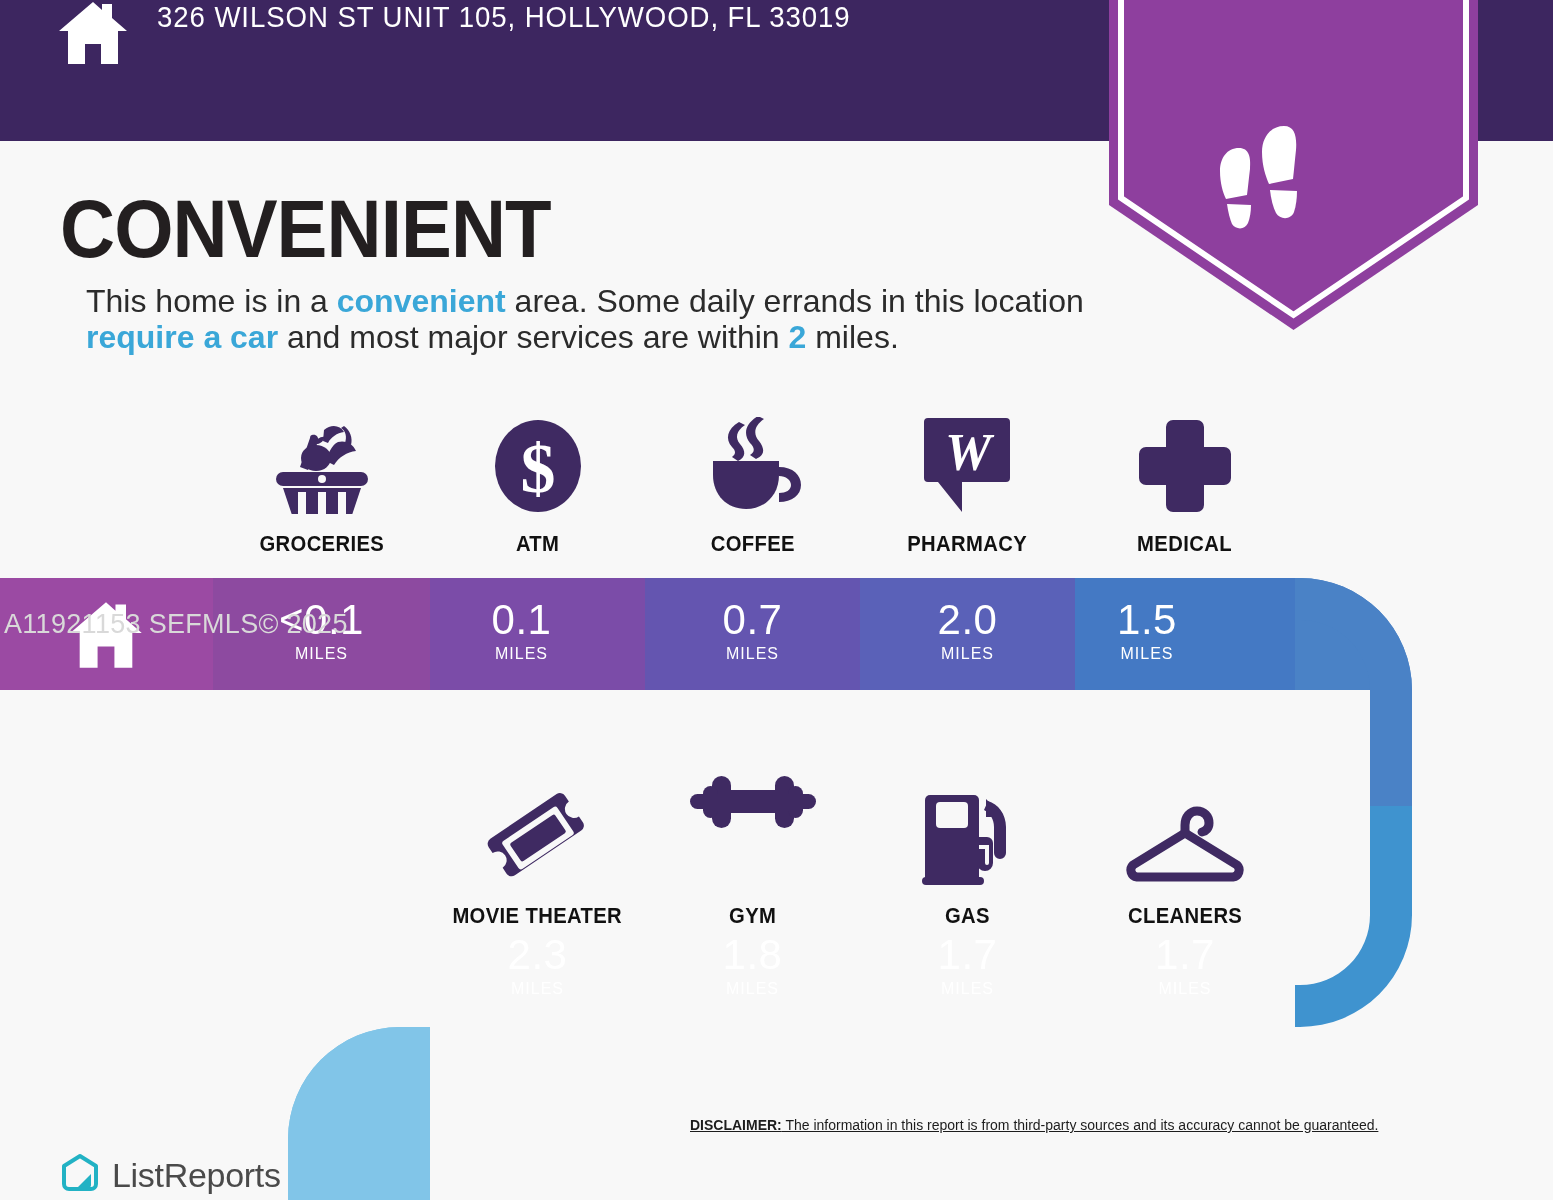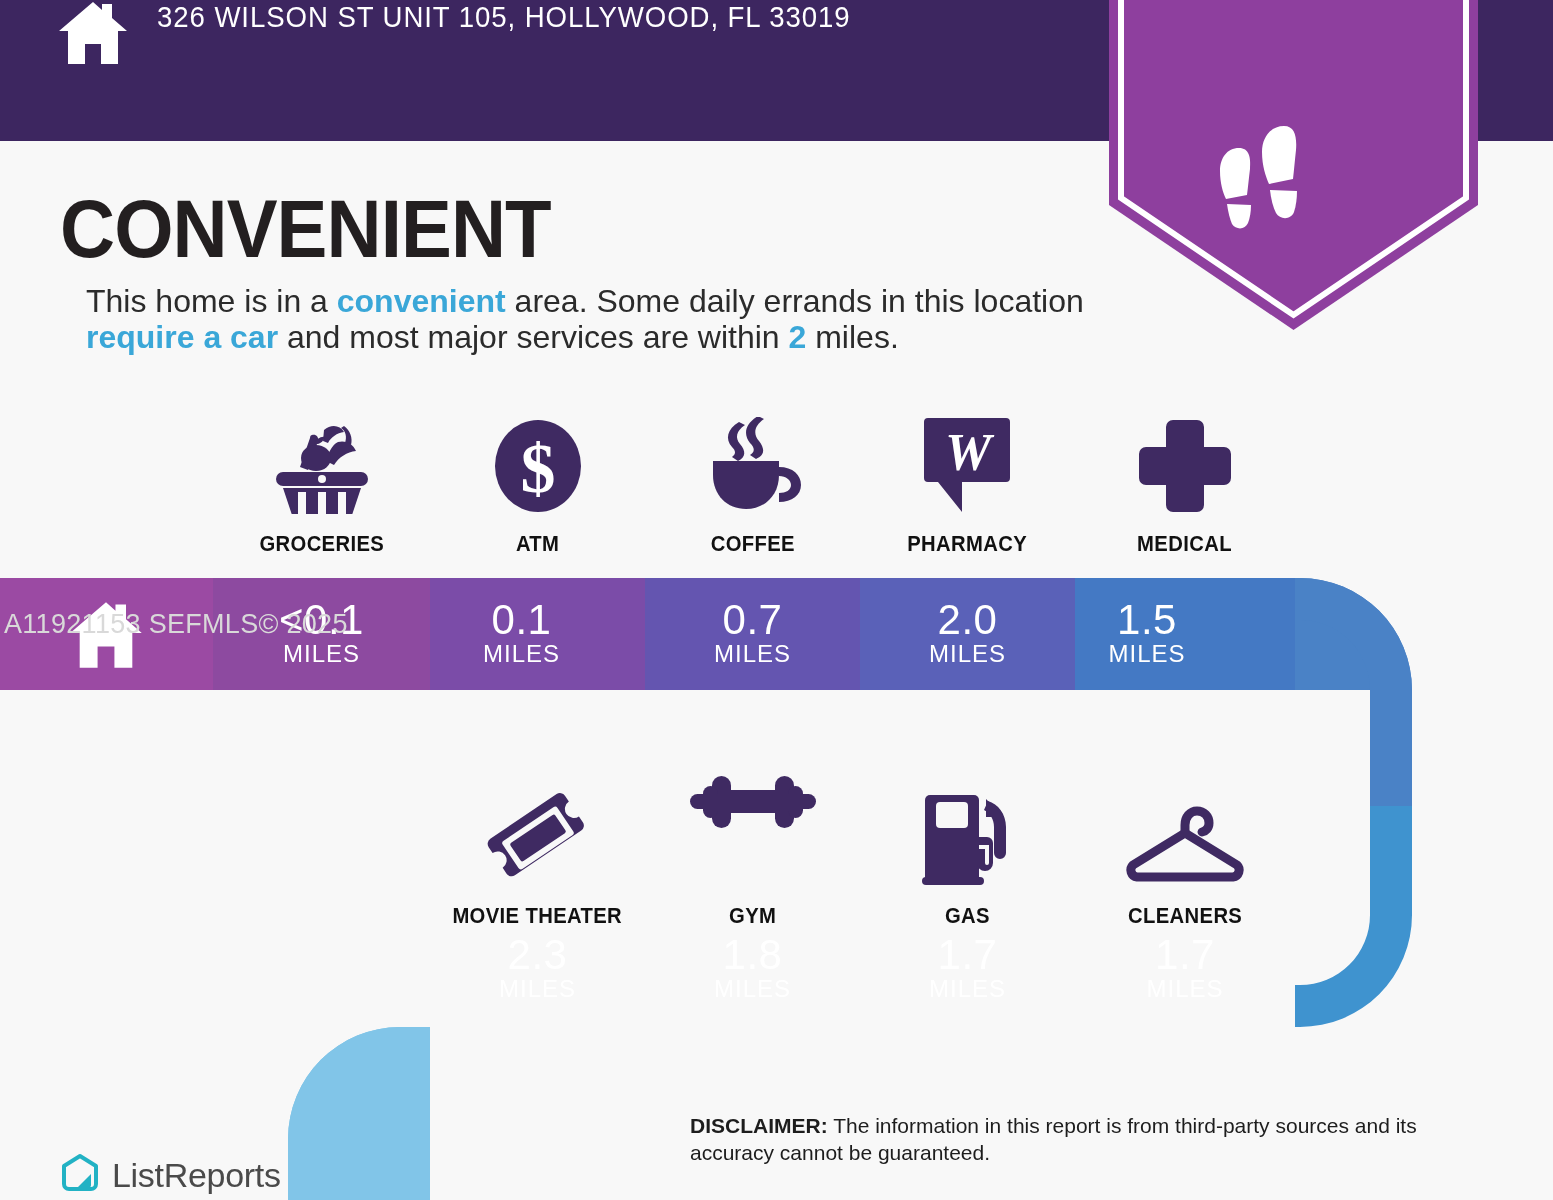--- a/index.html
+++ b/index.html
@@ -76,42 +76,42 @@
     transform:scaleX(0.92);
   }
 
   
   #band-svg{position:absolute;left:0;top:0;width:1553px;height:1200px;z-index:1;}
   .val-layer{position:absolute;left:0;top:0;width:1553px;height:1200px;z-index:3;pointer-events:none;}
   .val-cell{
     position:absolute;text-align:center;color:#ffffff;
   }
   .val-num{font-size:42px;line-height:44px;font-weight:400;letter-spacing:0.5px;}
-  .val-unit{font-size:24px;line-height:22px;font-weight:400;letter-spacing:1px;margin-top:1px;}
+  .val-unit{font-size:16px;line-height:22px;font-weight:400;letter-spacing:1px;margin-top:1px;}
   .home-in-band{position:absolute;z-index:3;}
 
   
   .watermark{
     position:absolute;left:4px;top:581px;z-index:5;
     color:#d9d9d9;font-size:27px;letter-spacing:0.3px;
     white-space:nowrap;
     margin-top:28px;
   }
 
   
   .footer-logo{
     position:absolute;left:60px;top:1108px;z-index:4;
     display:flex;align-items:center;gap:12px;margin-top:44px;
   }
   .footer-logo-text{
     font-size:34px;color:#4a4a4a;font-weight:400;letter-spacing:-0.3px;
   }
   .disclaimer{
     position:absolute;left:690px;top:1112px;width:810px;z-index:4;
-    font-size:21px;line-height:27px;color:#1d1d1d;
+    font-size:14px;line-height:27px;color:#1d1d1d;text-decoration:underline;
   }
   .disclaimer b{font-weight:700;}
 </style>
 </head>
 <body>
 
 <div id="page">
 
   <div class="header">
     <div class="header-inner">

